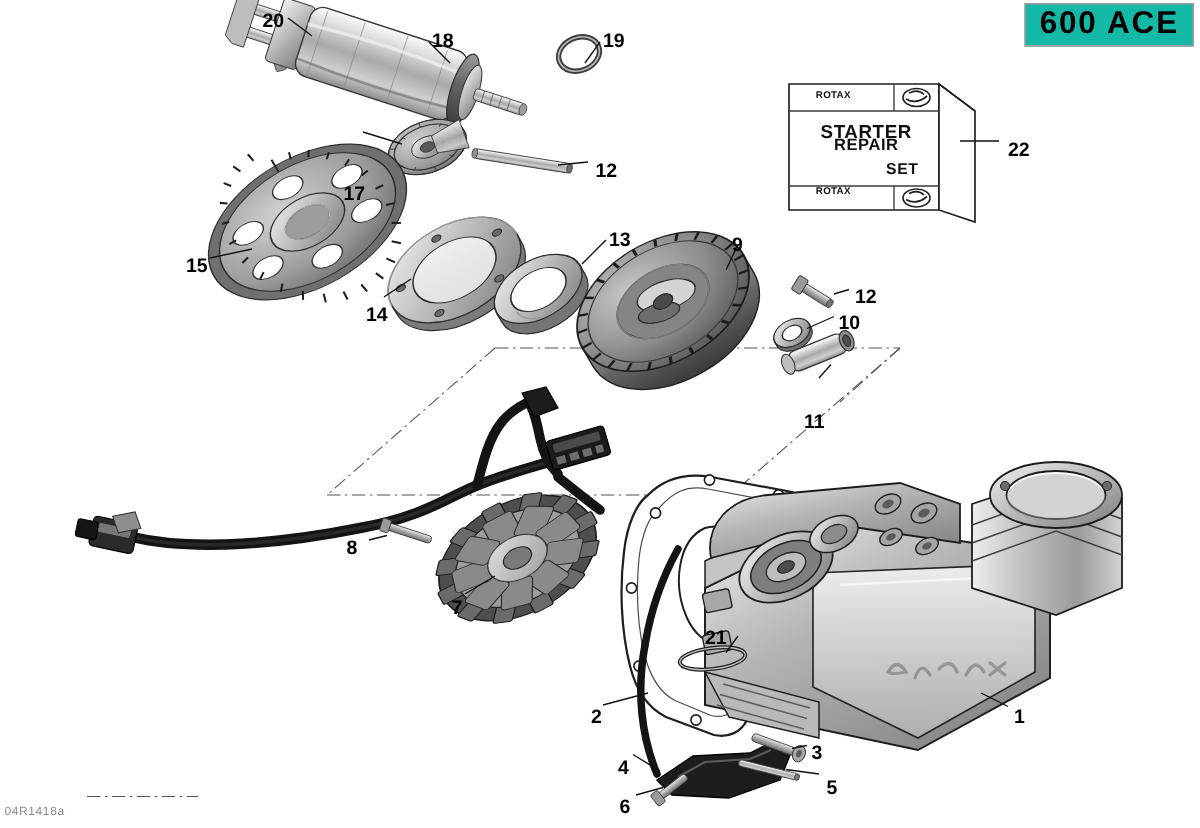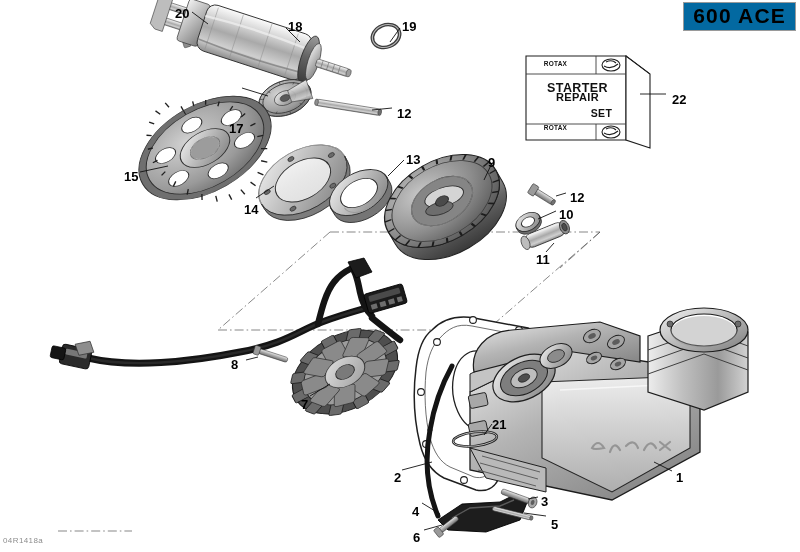--- a/index.html
+++ b/index.html
@@ -8,21 +8,21 @@
     font-family:"Liberation Sans", sans-serif;
     width:800px;height:552px;overflow:hidden;position:relative;
     -webkit-font-smoothing:antialiased;
   }
   #sheet{position:relative;width:800px;height:552px;background:#fff;}
   #art{position:absolute;left:0;top:0;width:800px;height:552px;}
 
   
   .badge{
     position:absolute;right:4px;top:2px;
-    border:1px solid #9a9a9a;background:#0369a1;
+    border:1px solid #9a9a9a;background:#14b8a6;
     padding:2px 9px 3px 9px;
   }
   .badge span{
     font-size:21px;font-weight:bold;letter-spacing:1.2px;color:#000;
     font-family:"Liberation Sans", sans-serif;line-height:1;
   }
 
   
   .cal{
     position:absolute;font-size:13px;font-weight:bold;color:#000;
@@ -624,29 +624,29 @@
       <div class="cal" style="left: 676px; top: 471px;">1</div>
       <div class="cal" style="left: 394px; top: 471px;">2</div>
       <div class="cal" style="left: 541px; top: 495px;">3</div>
       <div class="cal" style="left: 412px; top: 505px;">4</div>
       <div class="cal" style="left: 551px; top: 518px;">5</div>
       <div class="cal" style="left: 413px; top: 531px;">6</div>
       <div class="cal" style="left: 301px; top: 398px;">7</div>
       <div class="cal" style="left: 231px; top: 358px;">8</div>
       <div class="cal" style="left: 488px; top: 156px;">9</div>
       <div class="cal" style="left: 559px; top: 208px;">10</div>
-      <div class="cal" style="left: 536px; top: 253px;">11</div>
+      <div class="cal" style="left: 536px; top: 274px;">11</div>
       <div class="cal" style="left: 570px; top: 191px;">12</div>
       <div class="cal" style="left: 406px; top: 153px; text-align: right;">13</div>
       <div class="cal" style="left: 244px; top: 203px;">14</div>
       <div class="cal" style="left: 124px; top: 170px;">15</div>
       <div class="cal" style="left: 397px; top: 107px;">12</div>
       <div class="cal" style="left: 229px; top: 85px; margin-top: 37px;">17</div>
       <div class="cal" style="left: 288px; top: 20px;">18</div>
       <div class="cal" style="left: 402px; top: 20px;">19</div>
       <div class="cal" style="left: 175px; top: 7px;">20</div>
-      <div class="cal" style="left: 492px; top: 418px;">21</div>
+      <div class="cal" style="left: 470px; top: 418px;">21</div>
       <div class="cal" style="left: 672px; top: 93px;">22</div>
     </div>
 
   <div class="wm">04R1418a</div>
 
 </div>
 
 </body></html>

